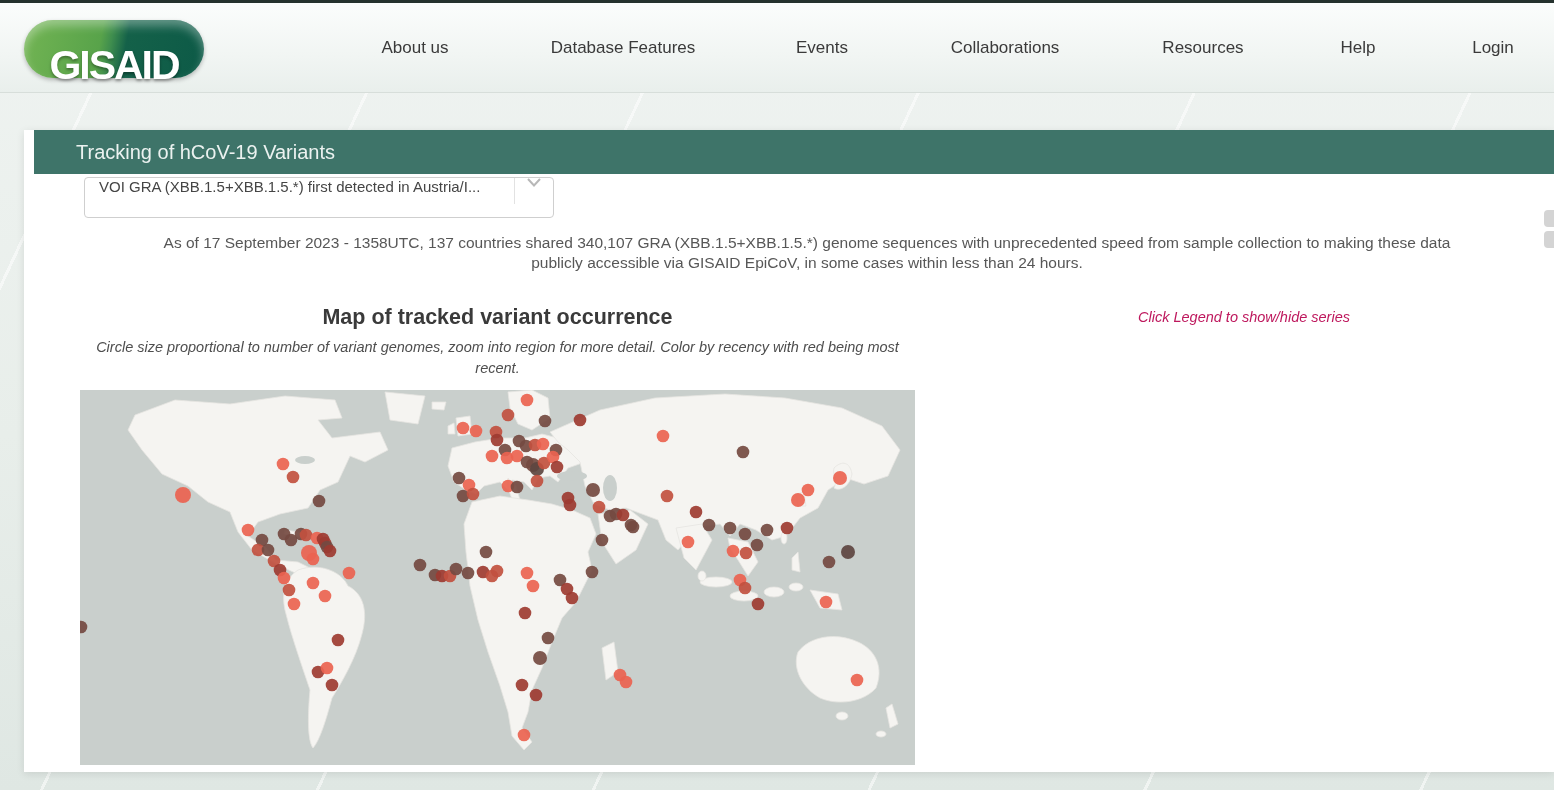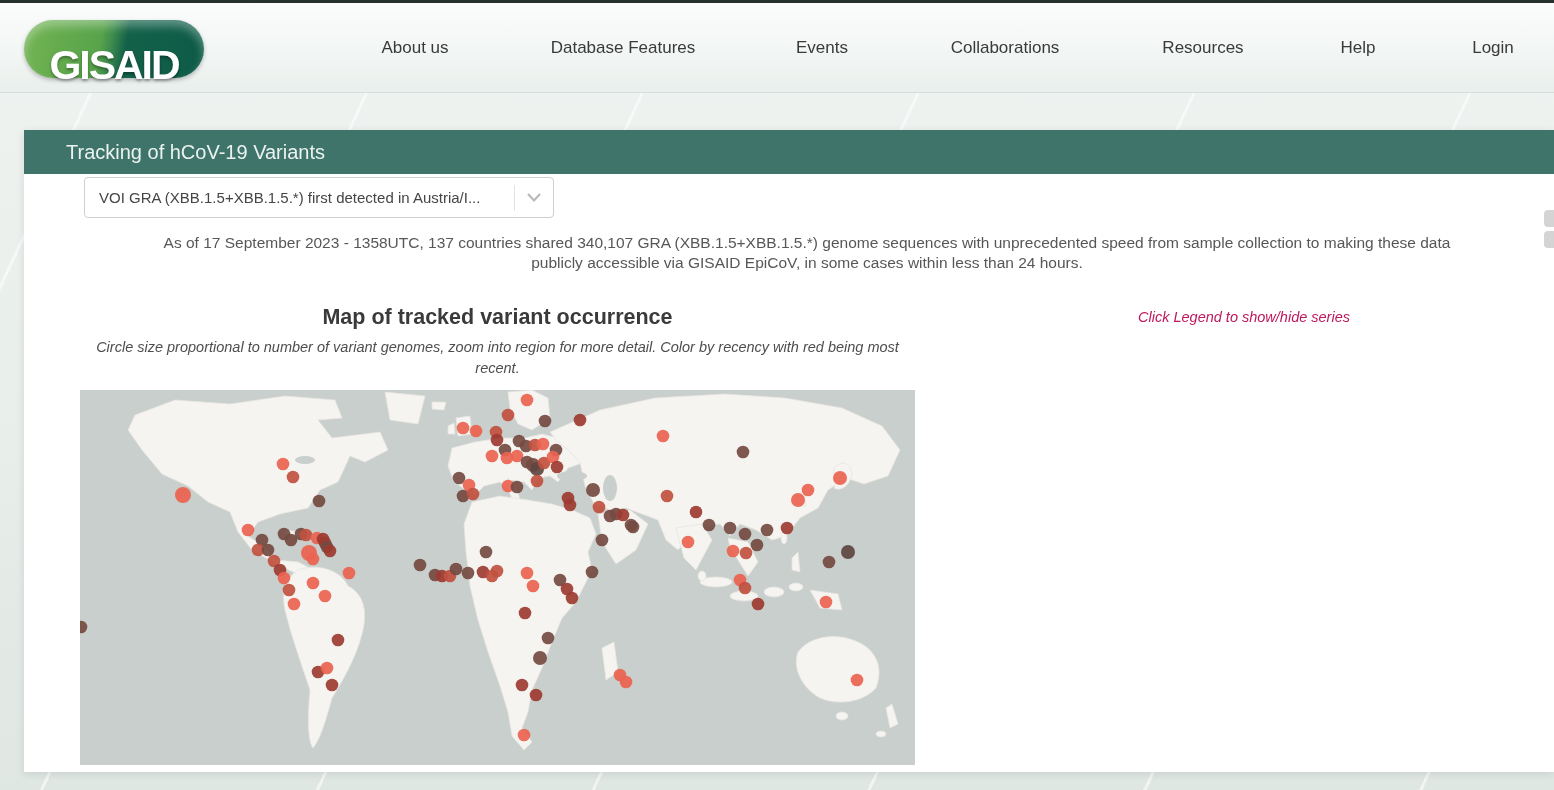--- a/index.html
+++ b/index.html
@@ -19,26 +19,26 @@
     background:linear-gradient(100deg,#72b453 0%,#58a34a 42%,#3e8d4e 48%,#146149 56%,#0d5a47 100%);
     box-shadow:0 2px 4px rgba(0,0,0,.25), inset 0 6px 10px rgba(255,255,255,.35);
     display:flex; align-items:center; justify-content:center; cursor:pointer; }
   .logo span { color:#fff; font-weight:700; font-size:41px; letter-spacing:-2px;
     text-shadow:0 2px 3px rgba(0,0,0,.35);margin-top:32px; }
   .nav a { position:absolute; top:50%; transform:translate(-50%,-50%); color:#3a3a3a;
     font-size:17px; text-decoration:none; white-space:nowrap; cursor:pointer; }
 
   
   .panel { position:absolute; left:24px; top:130px; width:1530px; height:642px; background:#fff;
-    box-shadow:0 2px 8px rgba(0,0,0,.10); z-index:3; }
+    box-shadow:0 2px 8px rgba(0,0,0,.10); z-index:3;padding-left:10px; }
   .panel-header { height:44px; background:#3e7469; display:flex; align-items:center; }
   .panel-header h1 { color:#ebf2f0; font-size:20px; font-weight:400; padding-left:42px; }
 
   .variant-select { position:absolute; left:60px; top:47px; width:470px; height:41px;
-    border:1px solid #cfcfcf; border-radius:4px; background:#fff; display:flex; align-items:center;
+    border:1px solid #cfcfcf; border-radius:4px; background:#fff; display:flex; align-items:flex-start;
     cursor:pointer; }
   .variant-select .val { flex:1; font-size:15px; color:#454545; padding:0 10px 0 14px;
     white-space:nowrap; overflow:hidden; }
   .variant-select .divider { width:1px; height:26px; background:#e2e2e2; }
   .variant-select .chev { width:38px; display:flex; align-items:center; justify-content:center; }
 
   .summary { position:absolute; left:0; top:103px; width:100%; text-align:center;
     font-size:15.5px; color:#575757; line-height:20px;margin-left:18px; }
   .summary div { max-width:1340px; margin:0 auto; }
 

